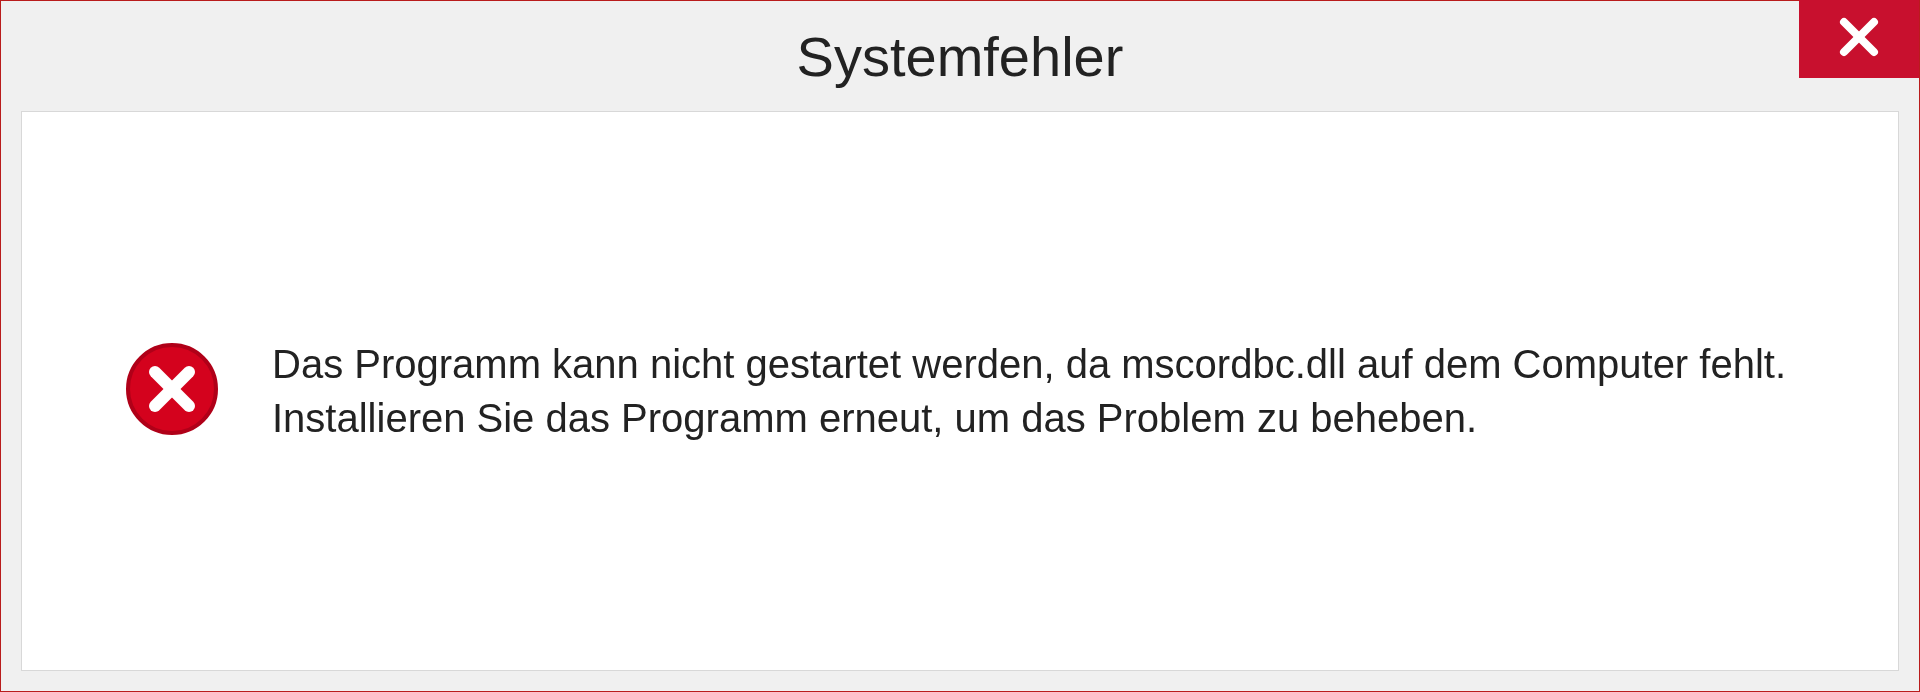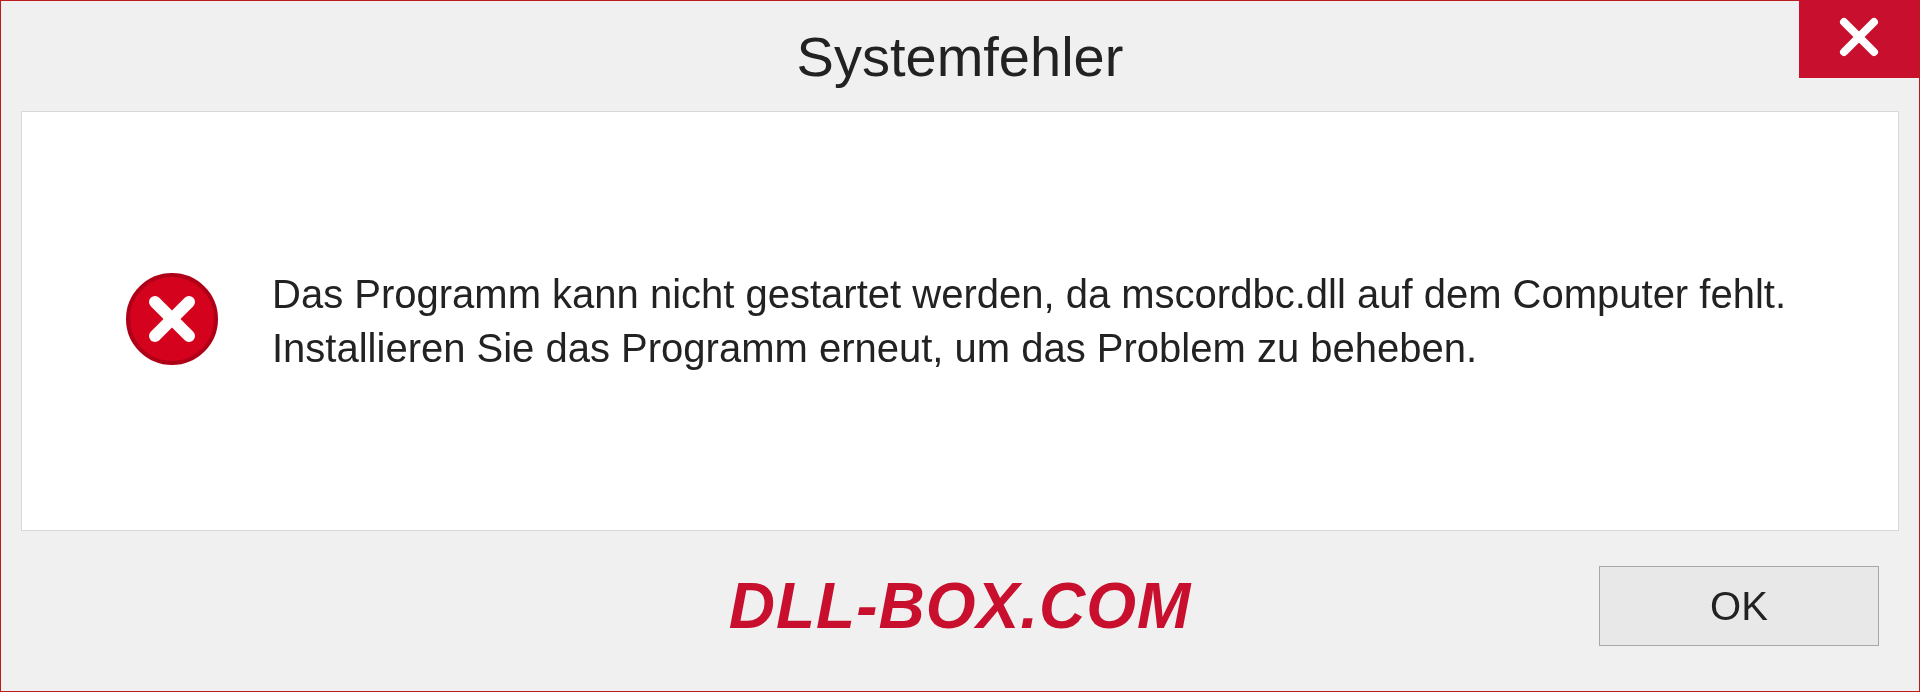--- a/index.html
+++ b/index.html
@@ -128,19 +128,13 @@
     <div class="error-icon">
       <svg viewBox="0 0 100 100">
         <circle cx="50" cy="50" r="44" fill="#d4021d" stroke="#b00018" stroke-width="4"></circle>
         <line x1="33" y1="33" x2="67" y2="67" stroke="#ffffff" stroke-width="12" stroke-linecap="round"></line>
         <line x1="67" y1="33" x2="33" y2="67" stroke="#ffffff" stroke-width="12" stroke-linecap="round"></line>
       </svg>
     </div>
     <div class="message-text">Das Programm kann nicht gestartet werden, da mscordbc.dll auf dem Computer fehlt. Installieren Sie das Programm erneut, um das Problem zu beheben.</div>
   </div>
 
-  <div class="footer">
-    <div class="watermark">DLL-BOX.COM</div>
-    <div class="ok-button">
-      <span>OK</span>
-    </div>
-  </div>
 </div>
 
 </body></html>

